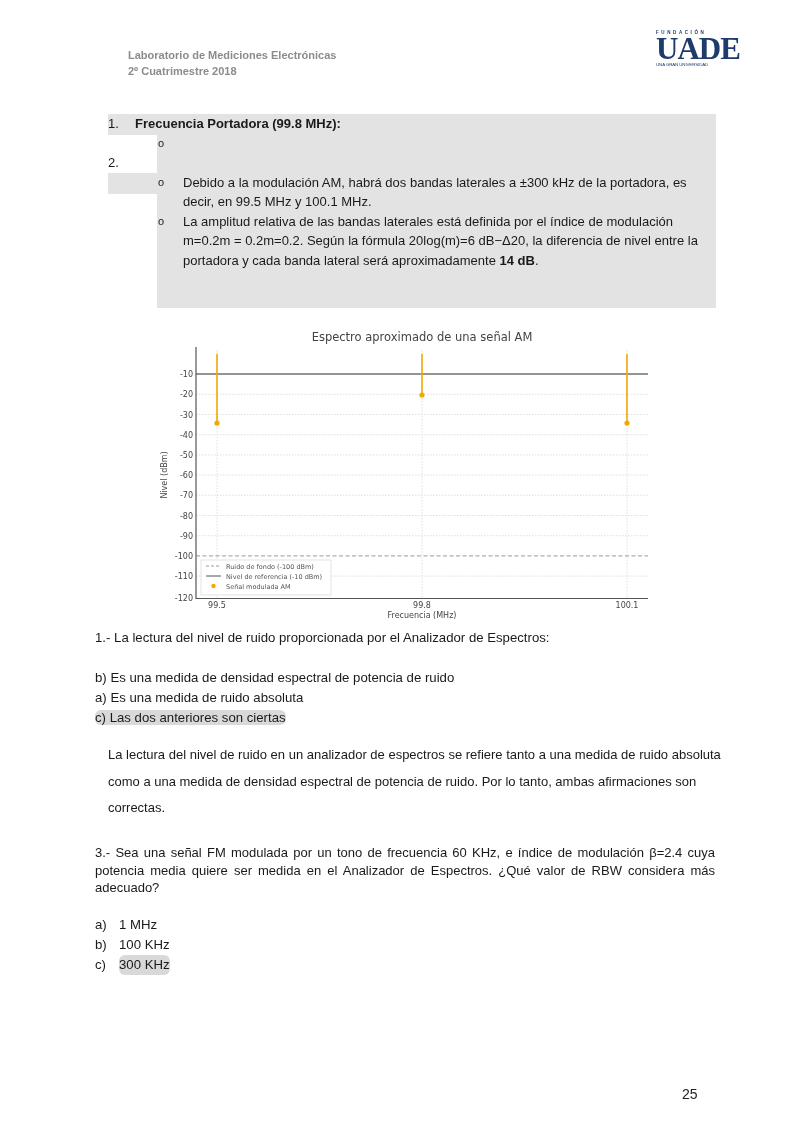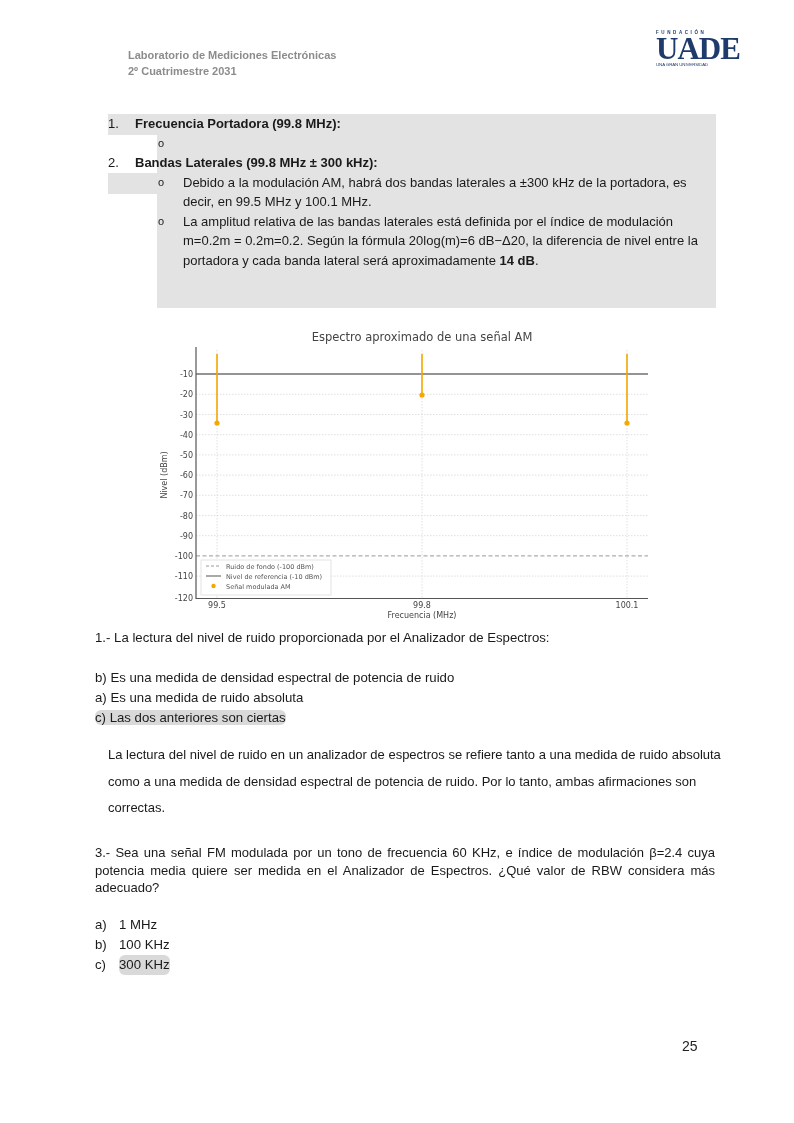--- a/index.html
+++ b/index.html
@@ -27,28 +27,28 @@
   .q2 .opt { display: block; }
   .hl { background: #d9d9d9; border-radius: 6px; }
 
   .answer2 { position: absolute; left: 108px; top: 742px; width: 618px; font-size: 13px; line-height: 26.5px; }
 
   .q3 { position: absolute; left: 95px; top: 844px; width: 620px; font-size: 13px; line-height: 17.5px; text-align: justify; }
   .q3-opts { position: absolute; left: 95px; top: 915px; font-size: 13.2px; line-height: 20px; }
   .q3-opts .row { display: flex; }
   .q3-opts .lbl { width: 24px; }
 
-  .page-num { position: absolute; left: 682px; top: 1038px; font-size: 14px; color: #222; }
+  .page-num { position: absolute; left: 682px; top: 1086px; font-size: 14px; color: #222; }
 </style>
 </head>
 <body>
 
 <div class="header-left">
   <div>Laboratorio de Mediciones Electrónicas</div>
-  <div>2º Cuatrimestre 2031</div>
+  <div>2º Cuatrimestre 2018</div>
 </div>
 <div class="logo">
   <div class="fund">FUNDACIÓN</div>
   <div class="uade">UADE</div>
   <div class="tag">UNA GRAN UNIVERSIDAD</div>
 </div>
 
 <div class="hl-block" style="left:108px; top:114px; width:608px; height:21px;"></div>
 <div class="hl-block" style="left:157px; top:134px; width:559px; height:40px;"></div>
 <div class="hl-block" style="left:108px; top:173px; width:608px; height:21px;"></div>
@@ -57,21 +57,20 @@
 <div class="list1">
   <div class="item-num">
     <span class="num">1.</span>
     <b>Frecuencia Portadora (99.8 MHz):</b>
   </div>
   <div class="sub">
     <span class="bullet">o</span>
   </div>
   <div class="item-num">
     <span class="num">2.</span>
-    <b>Bandas Laterales (99.8 MHz ± 300 kHz):</b>
   </div>
   <div class="sub">
     <span class="bullet">o</span>
     <span class="subtext">Debido a la modulación AM, habrá dos bandas laterales a ±300 kHz de la portadora, es decir, en 99.5 MHz y 100.1 MHz.</span>
   </div>
   <div class="sub">
     <span class="bullet">o</span>
     <span class="subtext"><span>La amplitud relativa de las bandas laterales está definida por el índice de modulación m=0.2m = 0.2m=0.2. Según la fórmula 20log(m)=6 dB−Δ20, la diferencia de nivel entre la portadora y cada banda lateral será aproximadamente </span><b>14 dB</b><span>.</span></span>
   </div>
 </div>

